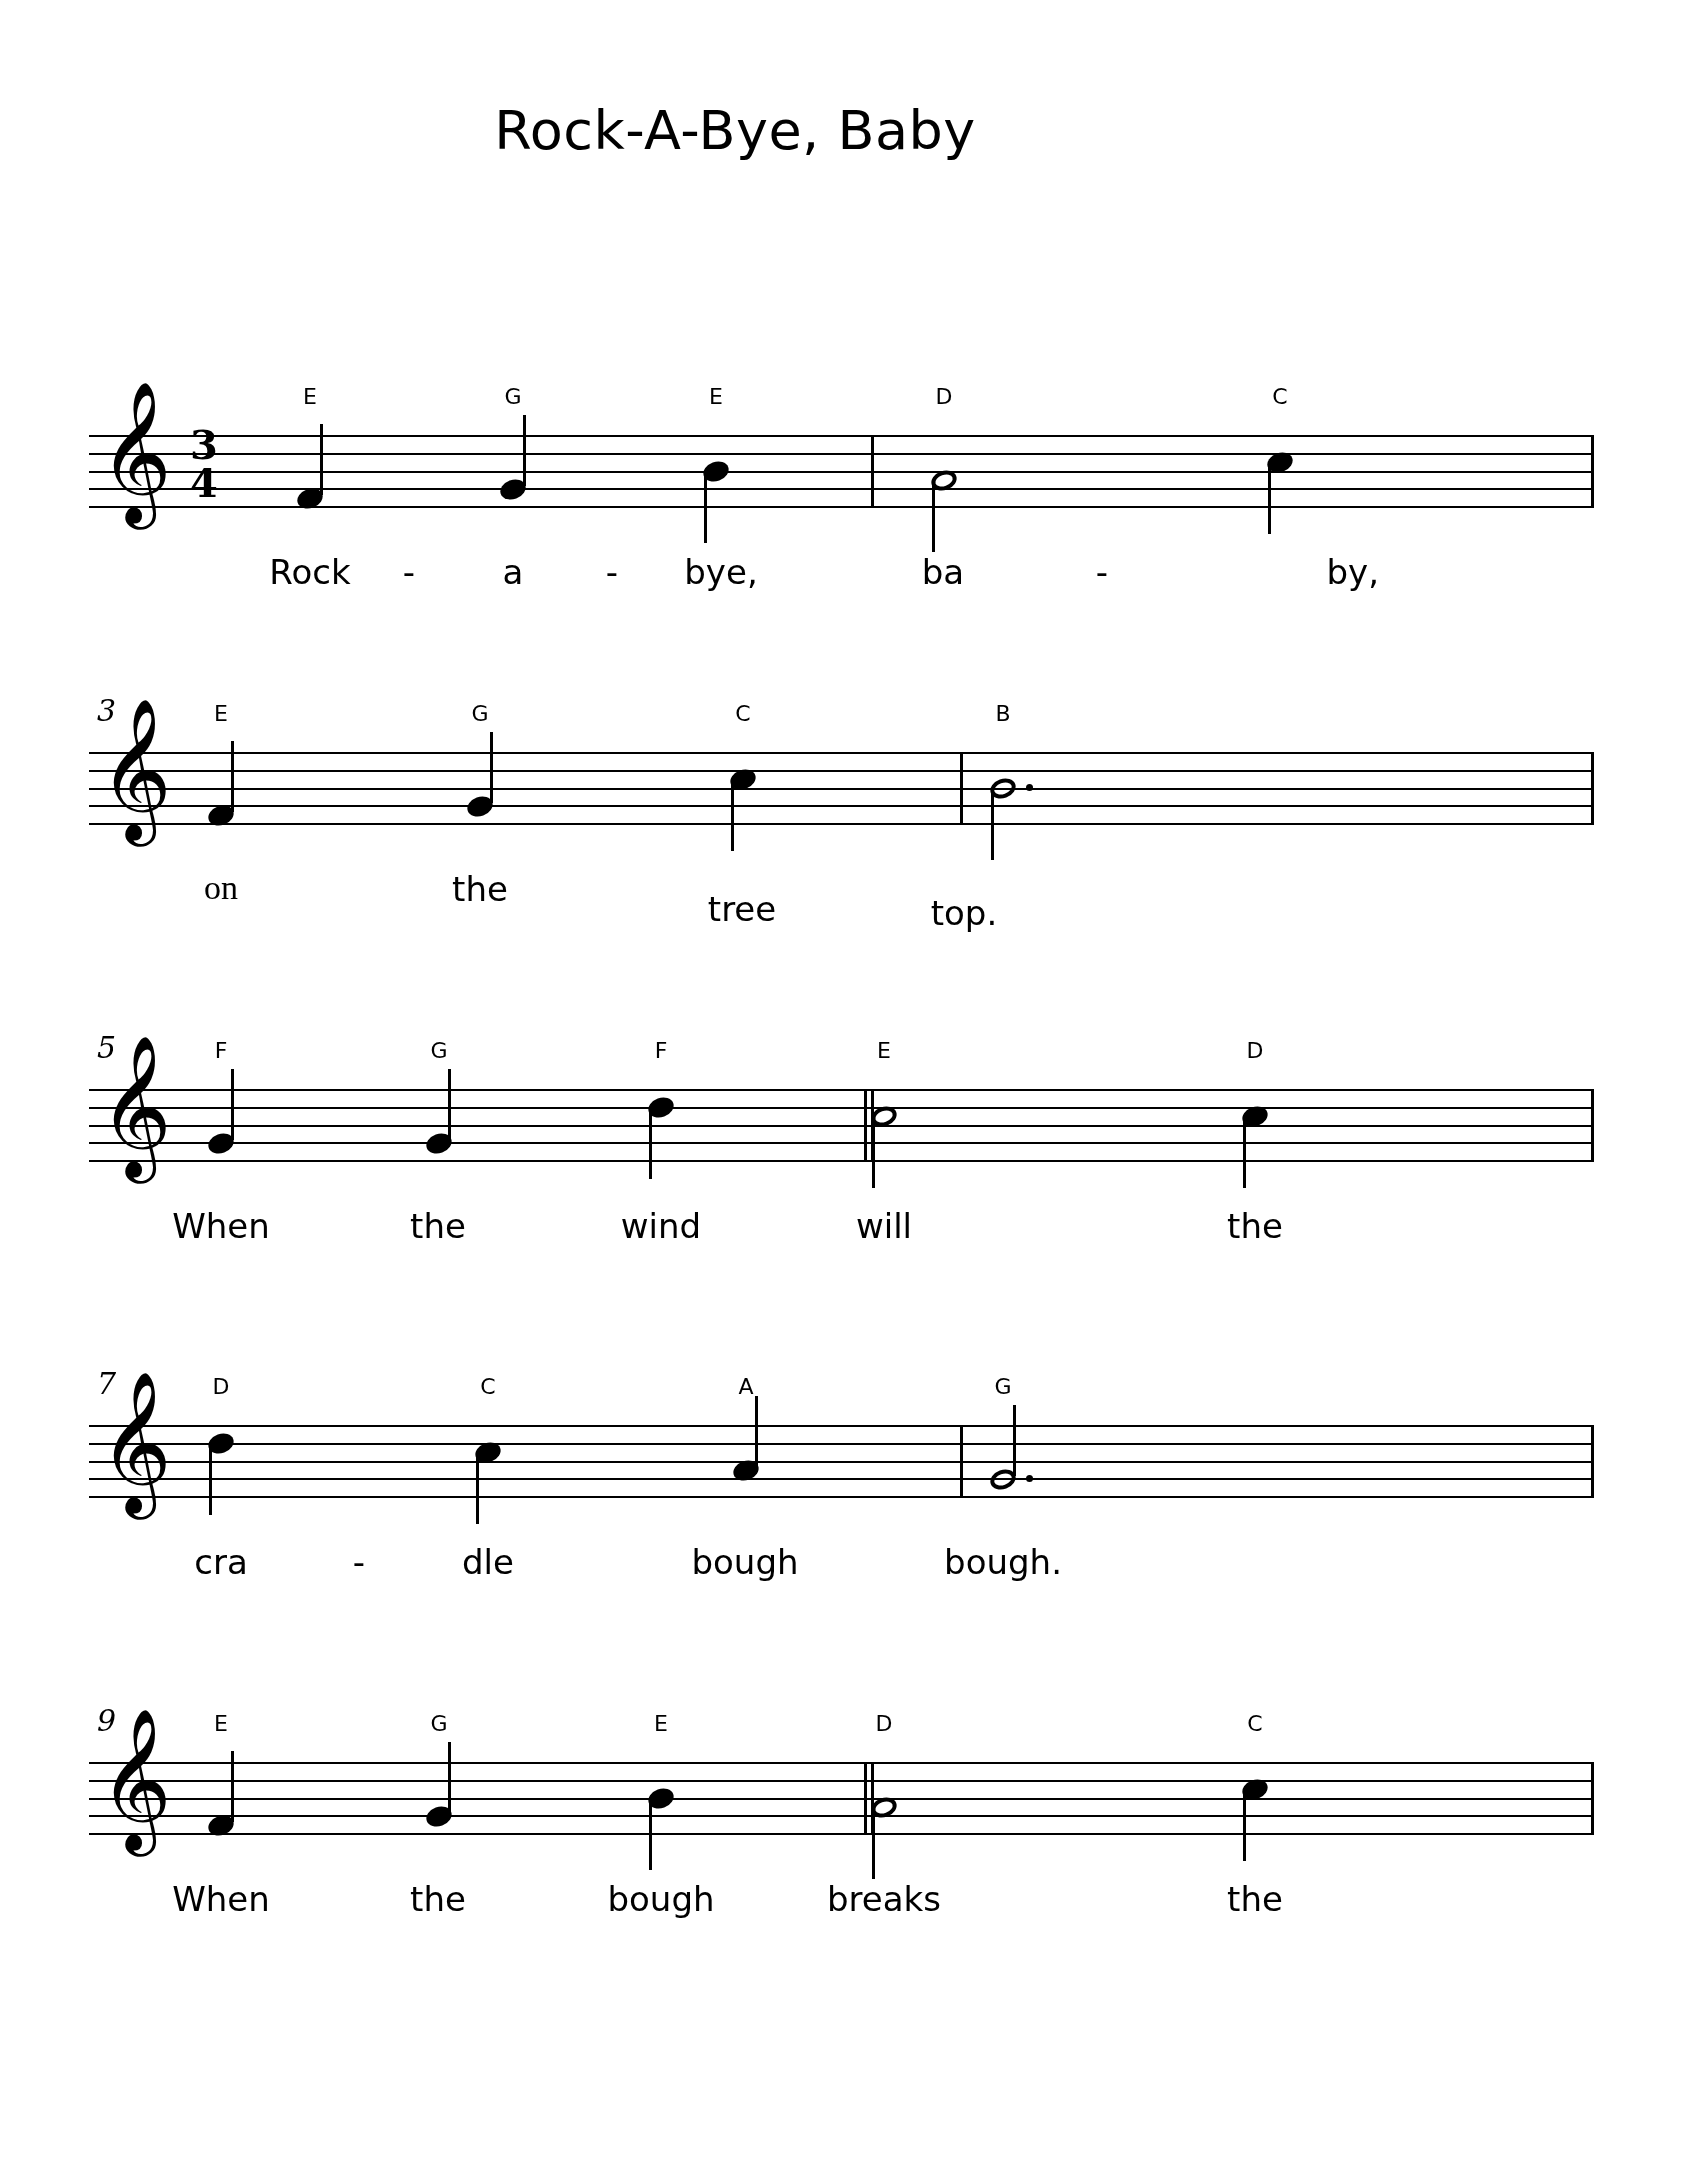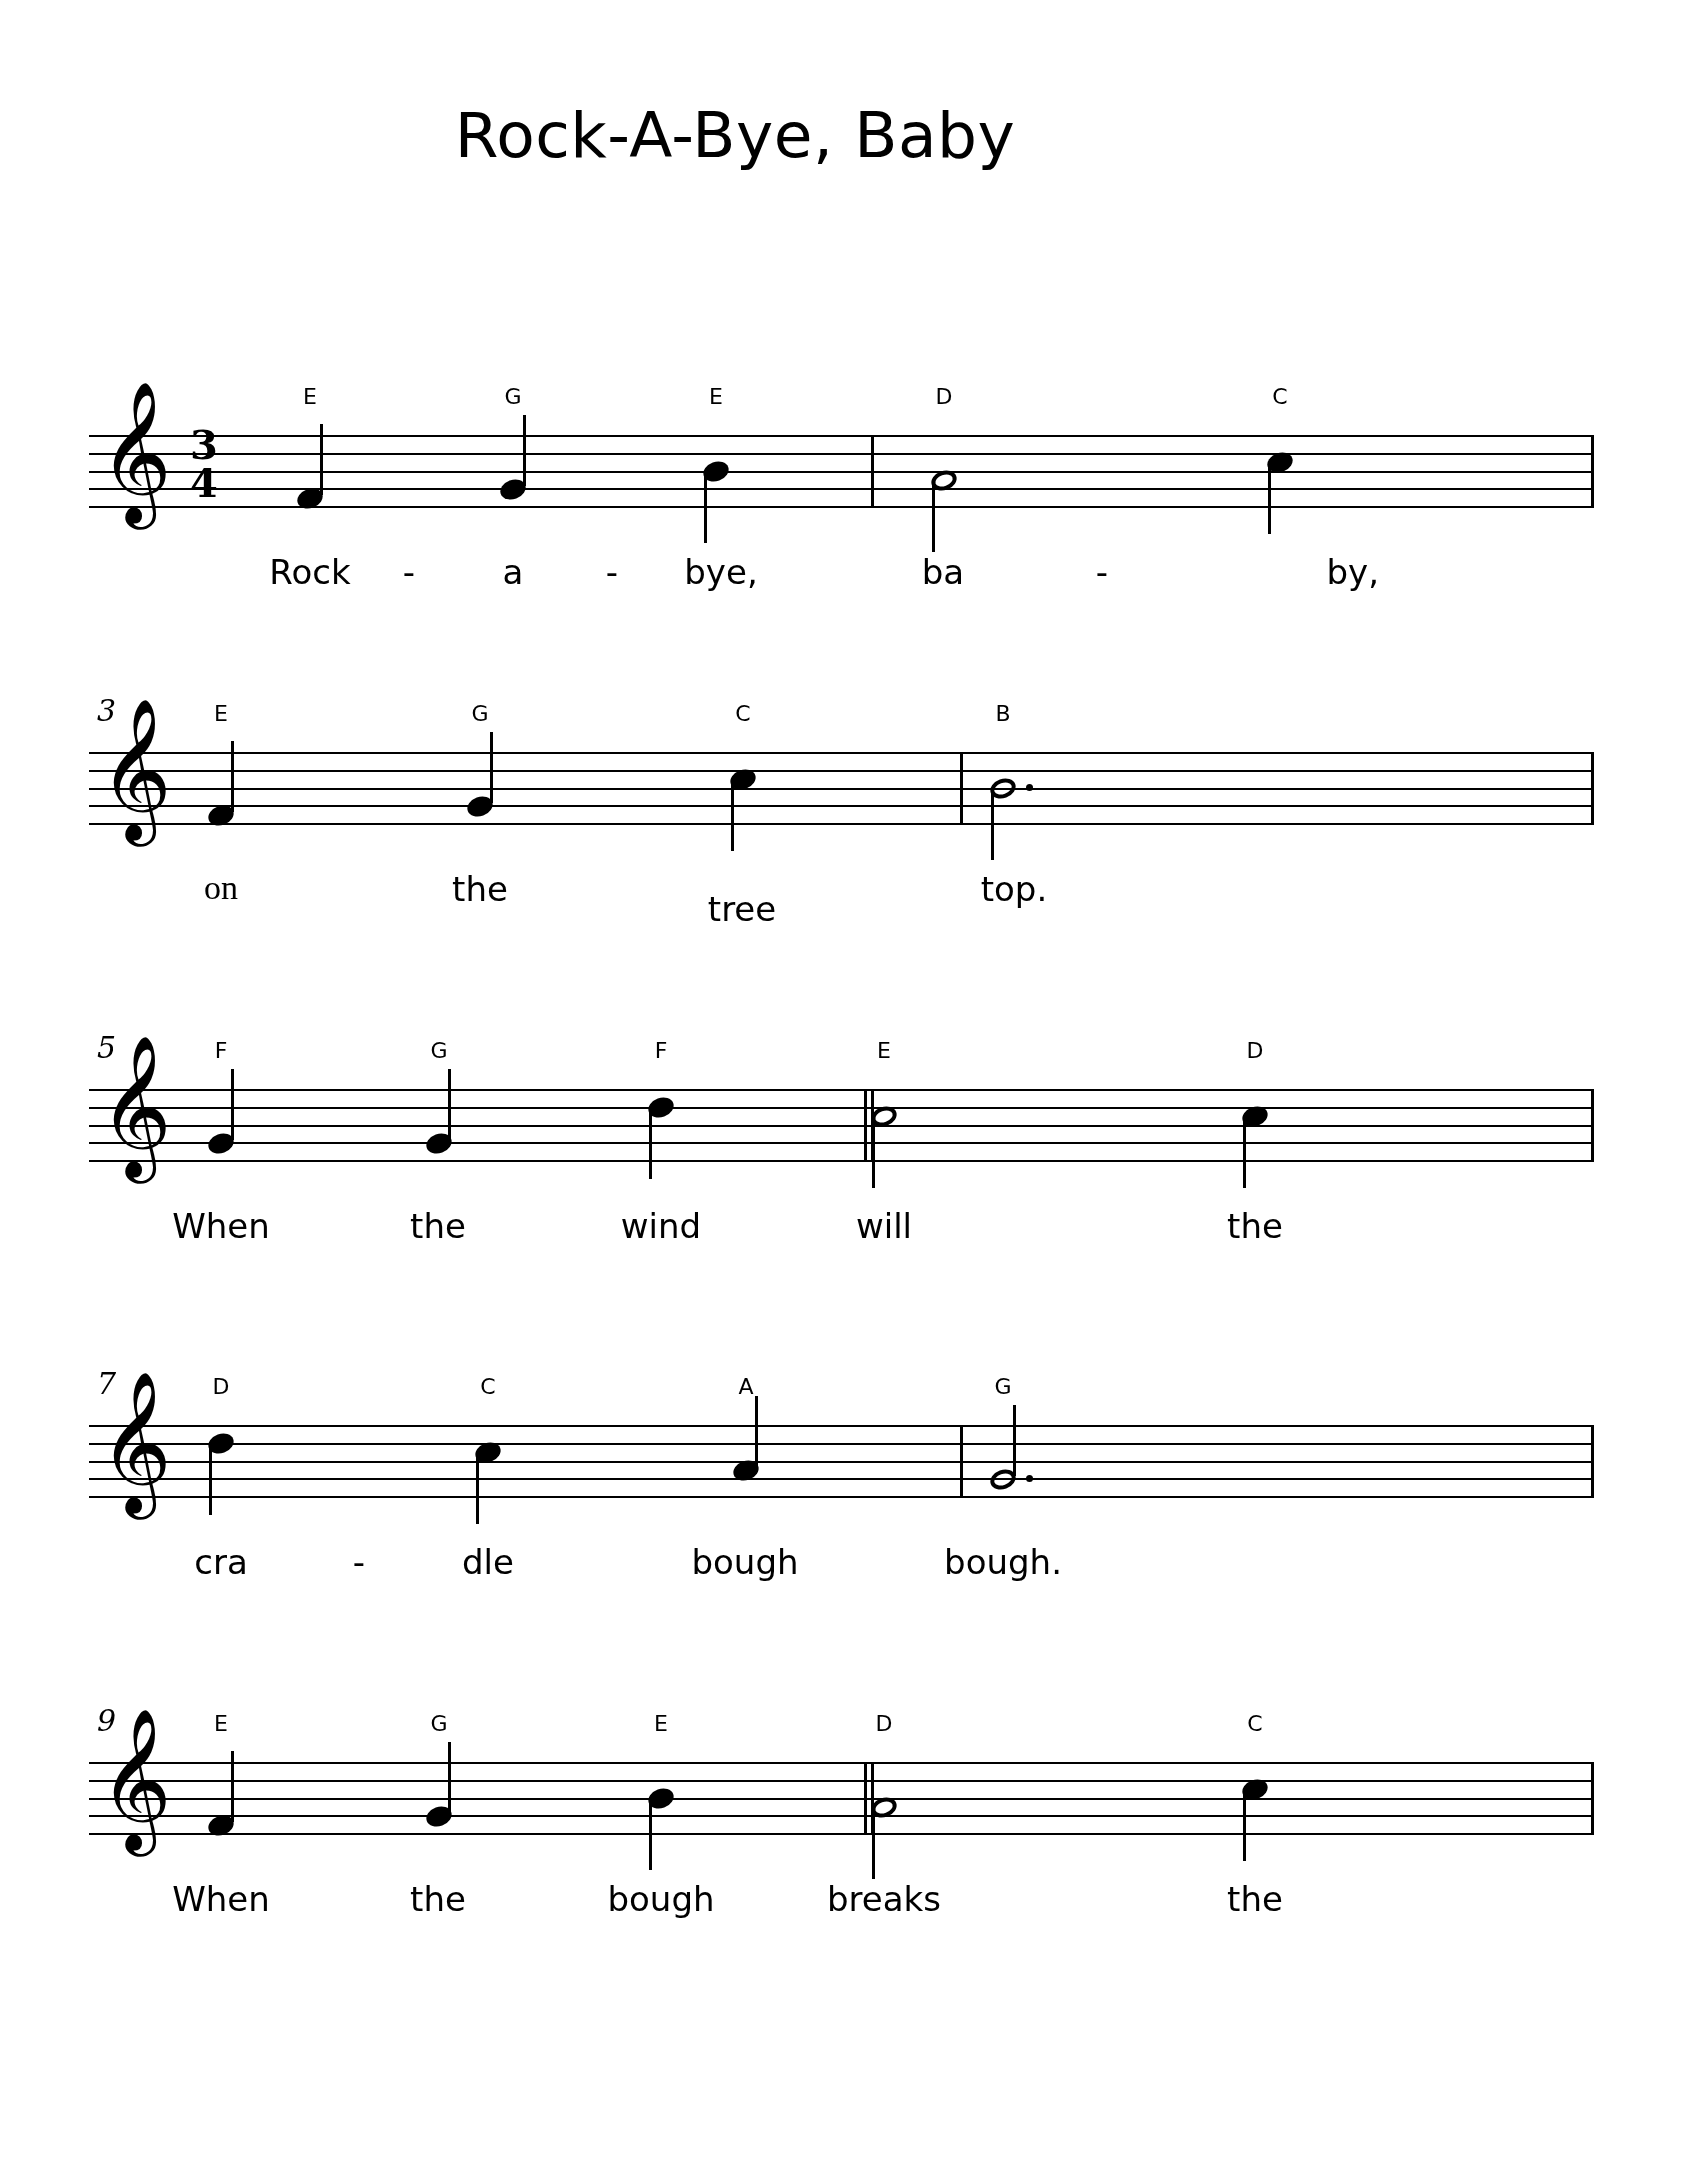--- a/index.html
+++ b/index.html
@@ -15,21 +15,21 @@
     overflow: hidden;
   }
   .page {
     width: 1683px; height: 2178px;
     position: relative;
   }
   .title {
     position: absolute;
     top: 99px; left: 0; width: 1470px;
     text-align: center;
-    font-size: 63px;
+    font-size: 54px;
     font-weight: 400;
     letter-spacing: 0.5px;
     font-family: "DejaVu Sans", sans-serif;
   }
 
   
   .system {
     position: absolute;
     left: 89px;
     width: 1505px;
@@ -219,21 +219,21 @@
         <div class="note filled" style="left: 641px; top: 77px;"></div>
         <div class="stem" style="left: 642px; top: 87px; height: 71px;"></div>
         <div class="notename" style="left: 634px;">C</div>
         <div class="note open" style="left: 901px; top: 86px;"></div>
         <div class="stem" style="left: 902px; top: 96px; height: 71px;"></div>
         <div class="dot" style="left: 937px; top: 91px;"></div>
         <div class="notename" style="left: 894px;">B</div>
         <div class="lyric" style="left: 33px; font-family: Liberation Serif, serif;">on</div>
         <div class="lyric" style="left: 292px;">the</div>
         <div class="lyric" style="left: 554px; margin-top: 20px;">tree</div>
-        <div class="lyric" style="left: 826px;">top.</div>
+        <div class="lyric" style="left: 776px; margin-top: 24px;">top.</div>
       </div>
       <div class="system" style="top: 1030px;">
         <div class="measure-number">5</div>
         <div class="staff">
           <div class="line"></div>
           <div class="line"></div>
           <div class="line"></div>
           <div class="line"></div>
           <div class="line"></div>
         </div>

